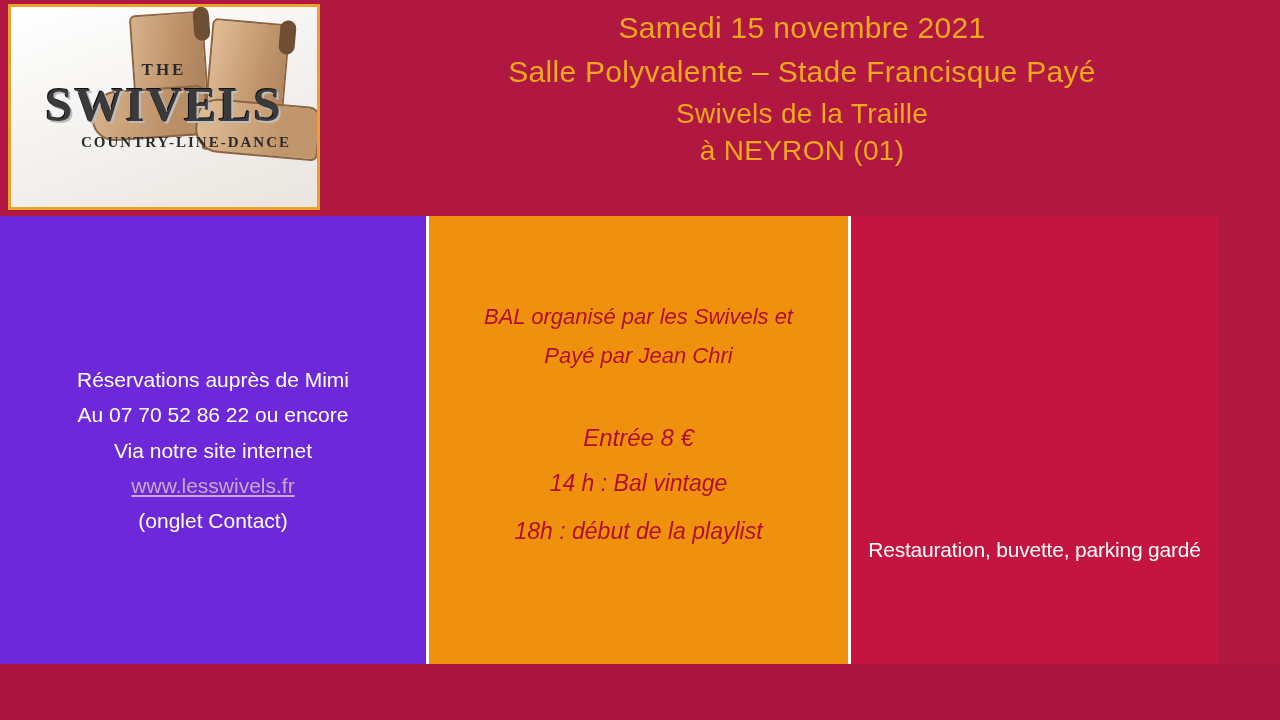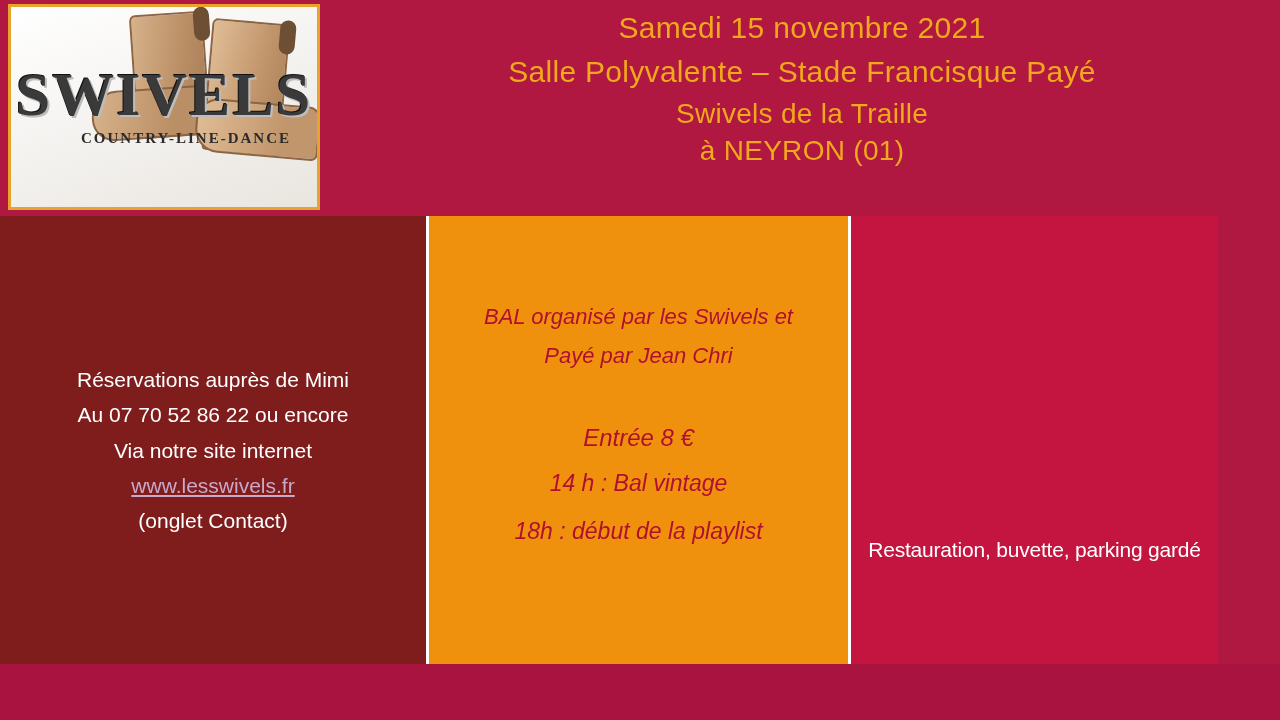--- a/index.html
+++ b/index.html
@@ -98,21 +98,21 @@
   }
   .logo-the {
     font-family: "Liberation Serif", serif;
     font-size: 17px;
     font-weight: bold;
     color: #2b2b2b;
     letter-spacing: 3px;
   }
   .logo-main {
     font-family: "Liberation Serif", serif;
-    font-size: 62px;
+    font-size: 49px;
     font-weight: bold;
     letter-spacing: 2px;
     color: #3a3a3a;
     text-shadow: 2px 2px 0 #bdbdbd, -1px -1px 0 #111;
     margin-top: 2px;
   }
   .logo-sub {
     font-family: "Liberation Serif", serif;
     font-size: 15px;
     font-weight: bold;
@@ -149,21 +149,21 @@
   }
   .col {
     position: absolute;
     top: 0;
     height: 448px;
     box-sizing: border-box;
   }
   .col-left {
     left: 0;
     width: 429px;
-    background: #7f1d1d;
+    background: #6d28d9;
     border-right: 3px solid #ffffff;
   }
   .col-center {
     left: 429px;
     width: 422px;
     background: #f0910e;
     border-right: 3px solid #ffffff;
   }
   .col-right {
     left: 851px;
@@ -238,20 +238,21 @@
       <div class="logo-inner">
         <div class="boot left">
           <div class="pull"></div>
           <div class="foot"></div>
         </div>
         <div class="boot right">
           <div class="pull"></div>
           <div class="foot"></div>
         </div>
         <div class="logo-text">
+          <div class="logo-the">THE</div>
           <div class="logo-main">SWIVELS</div>
           <div class="logo-sub">COUNTRY-LINE-DANCE</div>
         </div>
       </div>
     </div>
 
     <div class="header-text">
       <div class="line l1">Samedi 15 novembre 2021</div>
       <div class="line l2">Salle Polyvalente – Stade Francisque Payé</div>
       <div class="line l3">Swivels de la Traille</div>

